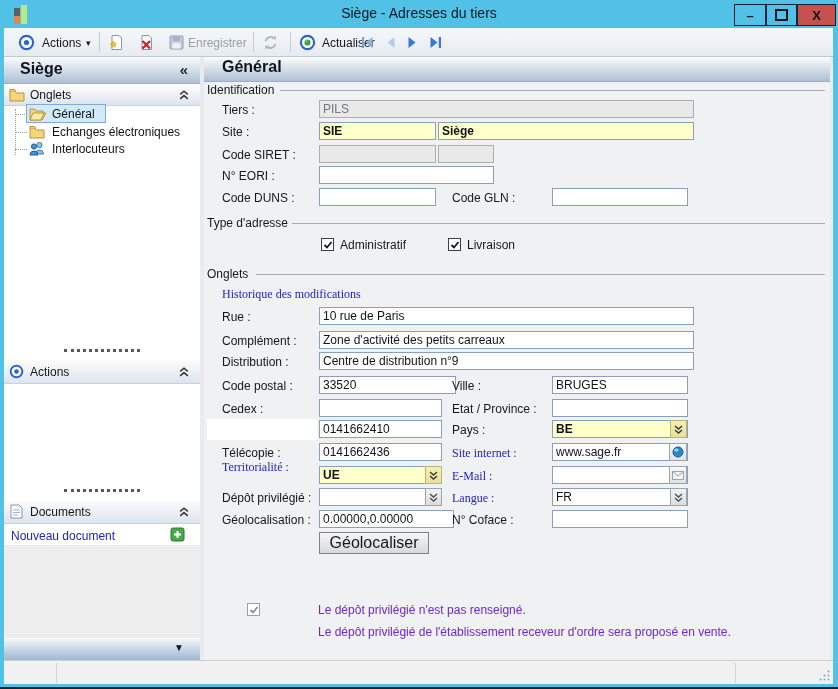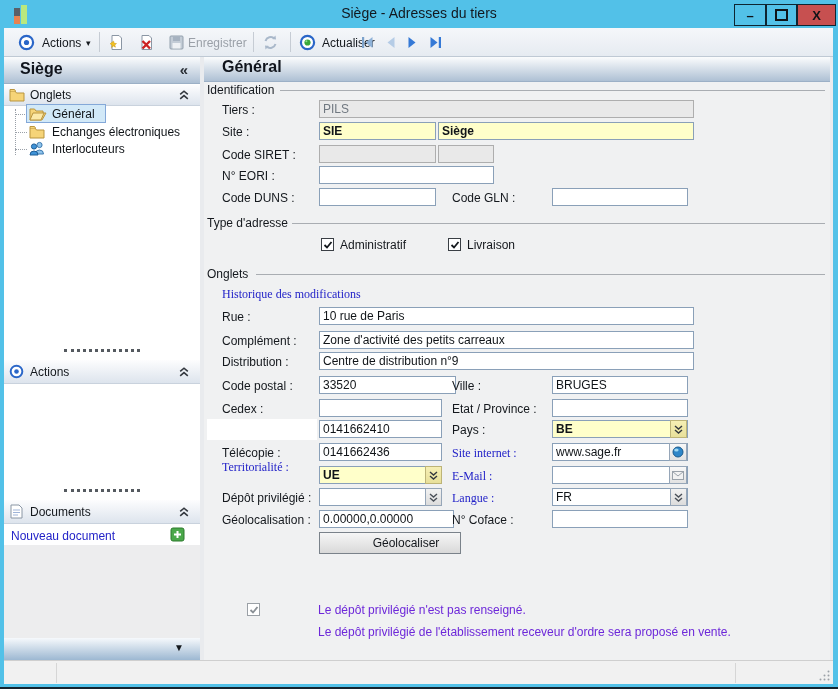--- a/index.html
+++ b/index.html
@@ -61,22 +61,22 @@
   .combo-btn{position:absolute;width:17px;height:18px;box-sizing:border-box;border:1px solid #96a6b8;
              background:linear-gradient(#f2f2f2,#dcdcdc);display:flex;align-items:center;justify-content:center;}
   .combo-btn.yl{background:linear-gradient(#f6efb4,#e8e09a);border-color:#bdb478;}
   .iconbtn{position:absolute;width:18px;height:18px;box-sizing:border-box;border:1px solid #96a6b8;
            background:linear-gradient(#f8f8f8,#e2e2e2);display:flex;align-items:center;justify-content:center;}
   .cb{position:absolute;width:13px;height:13px;background:#fff;border:1px solid #3a3f45;box-sizing:border-box;
       display:flex;align-items:center;justify-content:center;}
   .cb.dis{border-color:#9aa0a6;}
   .whitecell{position:absolute;background:#ffffff;}
   .pushbtn{position:absolute;height:20px;border:1px solid #7a8violet08;border:1px solid #7a828a;
-           background:linear-gradient(#f6f6f6,#d9d9d9);font-size:12px;color:#14181d;
-           display:flex;align-items:center;justify-content:center;padding-left:32px;}
+           background:linear-gradient(#f6f6f6,#d9d9d9);font-size:16px;color:#14181d;
+           display:flex;align-items:center;justify-content:center;}
   .note{position:absolute;font-size:12px;color:#6d28d9;white-space:nowrap;}
   
   .statusbar{position:absolute;left:4px;top:660px;width:829px;height:24px;background:#f1f1f1;
              border-top:1px solid #cfcfcf;box-sizing:border-box;}
   .sb-div{position:absolute;top:2px;width:1px;height:20px;background:#d6d6d6;}
   .grip{position:absolute;right:2px;bottom:2px;}
   .darkedge{position:absolute;left:0;top:687px;width:838px;height:2px;background:#14232e;}
 </style>
 </head>
 <body>

